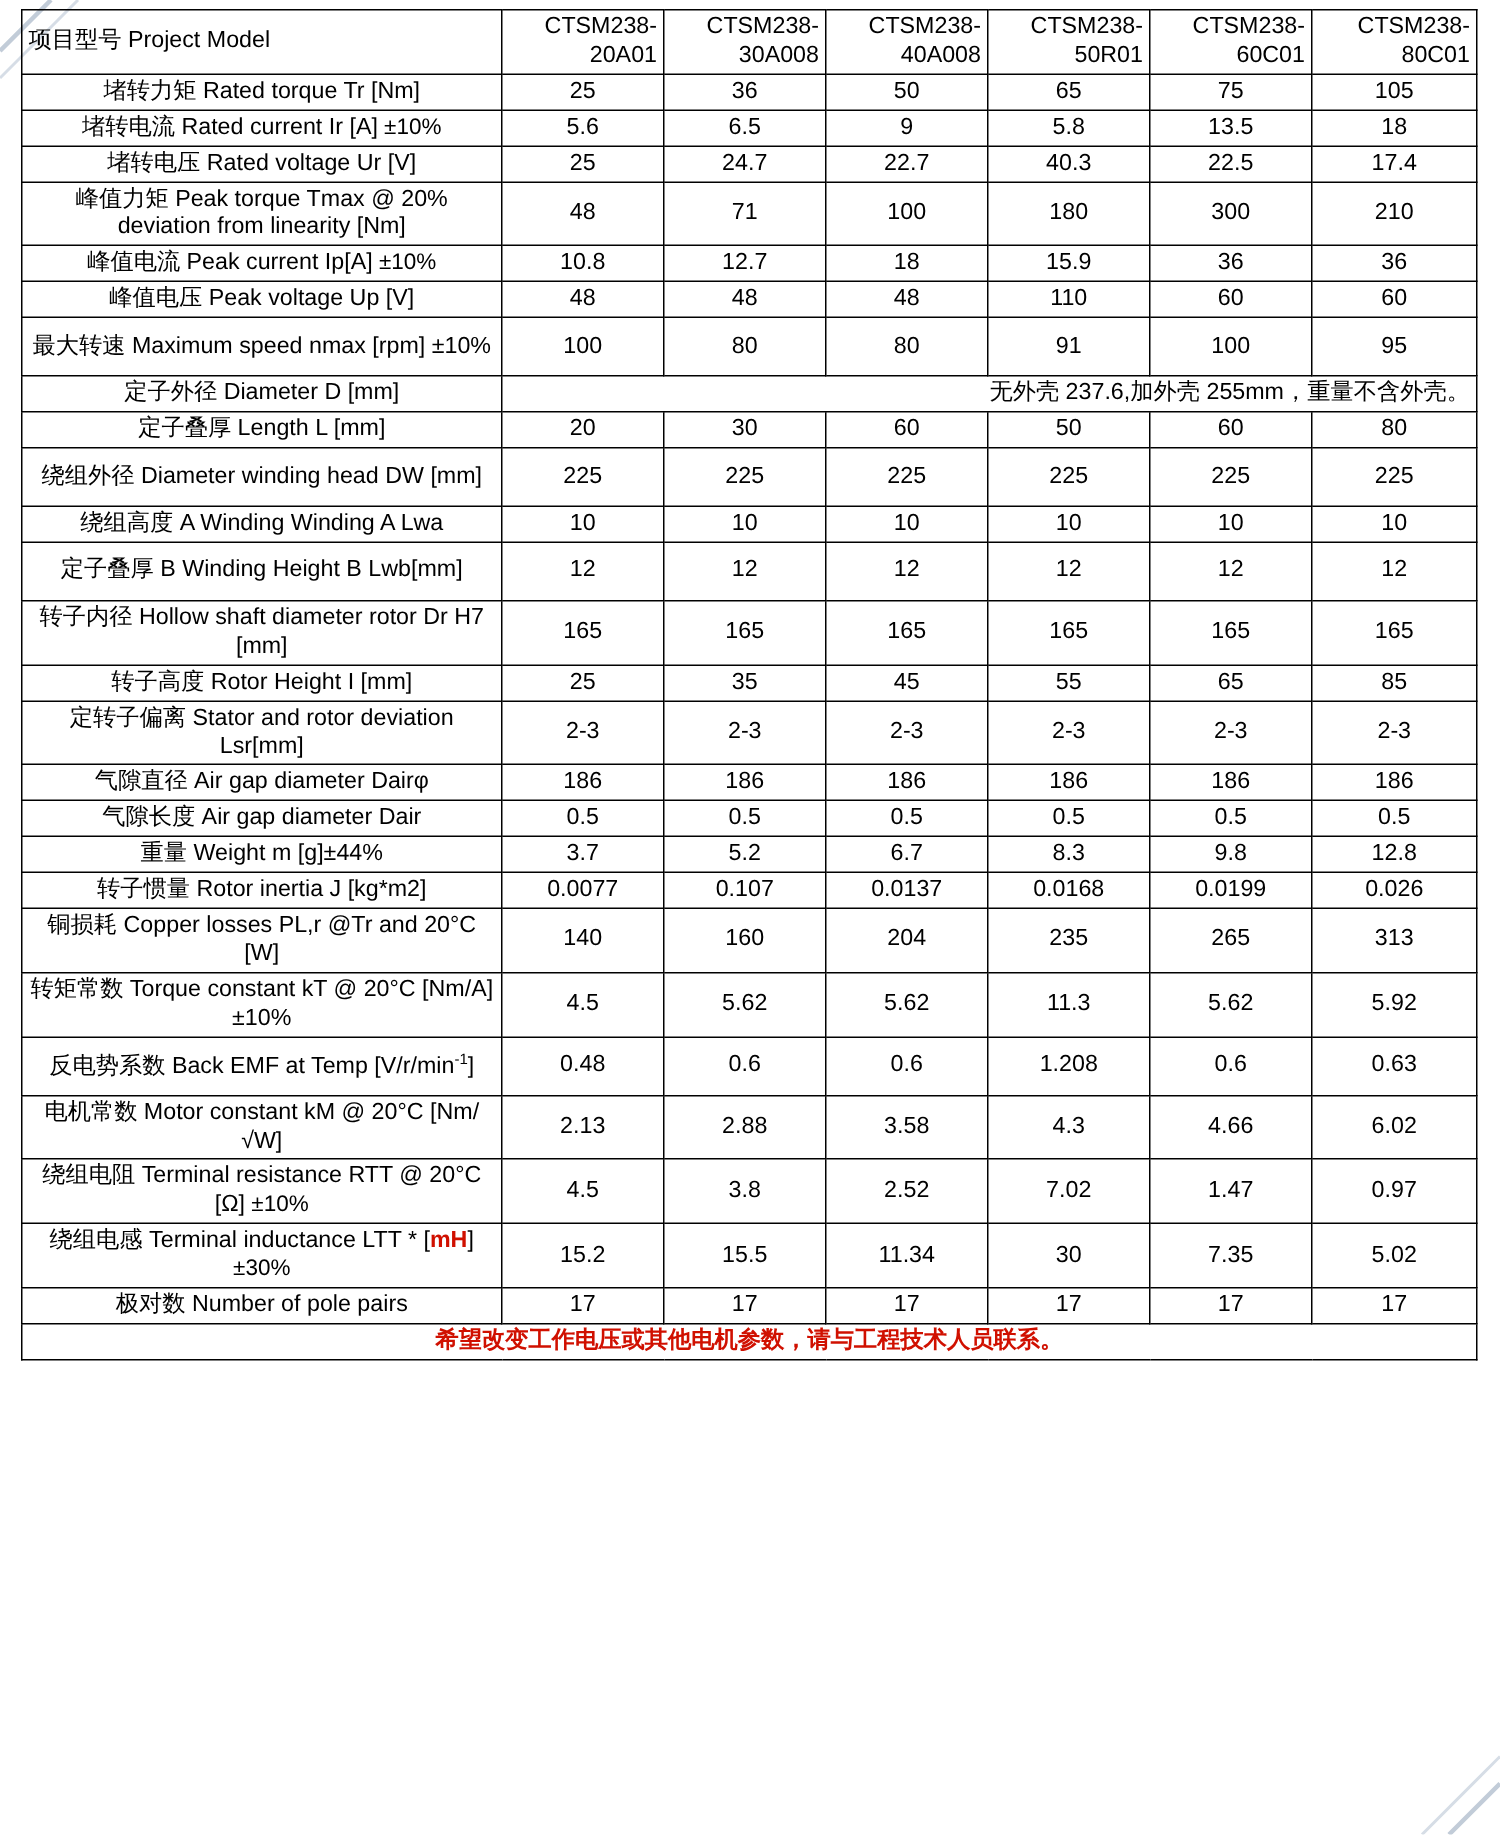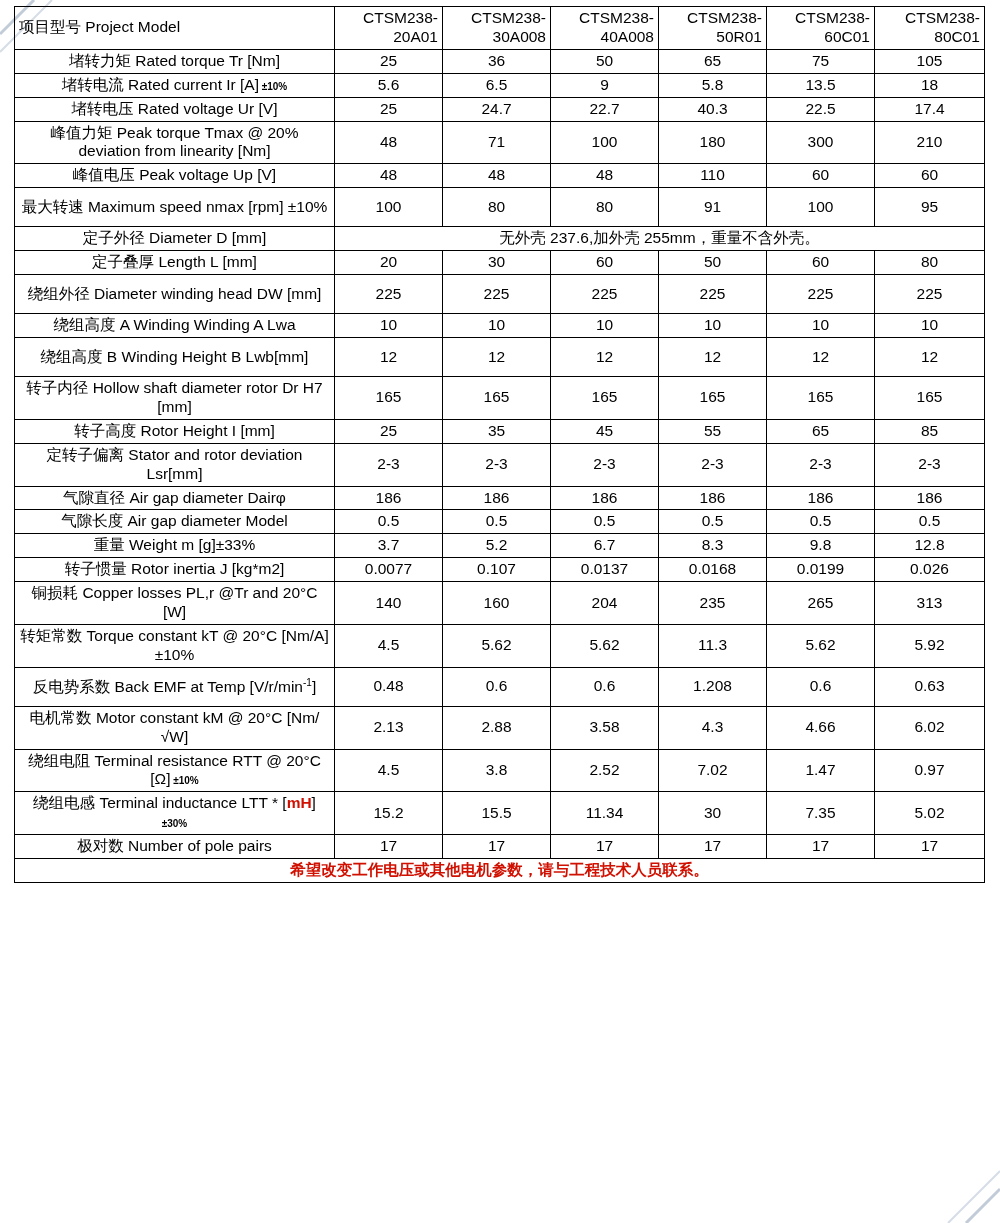--- a/index.html
+++ b/index.html
@@ -47,41 +47,41 @@
     font-size: 15px;
     line-height: 1.2;
     padding: 4px 2px;
   }
   td.headlabel {
     text-align: left;
     padding-left: 6px;
     font-size: 16px;
   }
   .sub {
-    font-size: 10px;
-    font-weight: bold;
+    font-size: 15px;
+    font-weight: normal;
     vertical-align: baseline;
   }
   .sup {
     font-size: 10px;
     vertical-align: super;
   }
   .redtext {
     color: #d01000;
     font-weight: bold;
   }
   td.note {
     text-align: center;
     color: #d01000;
     font-weight: bold;
     font-size: 16px;
     padding: 4px 2px;
   }
   td.merged {
-    text-align: center;
+    text-align: right;
     font-size: 15.5px;
   }
   .corner {
     position: absolute;
     pointer-events: none;
   }
   .corner svg { display: block; }
   .corner-tl { left: 0; top: 0; }
   .corner-br { right: 0; bottom: 0; }
   .rowtall td { height: 34px; }
@@ -153,20 +153,29 @@
         <tr class="rowtall">
           <td class="label">峰值力矩 Peak torque Tmax @ 20% deviation from linearity [Nm]</td>
           <td class="val">48</td>
           <td class="val">71</td>
           <td class="val">100</td>
           <td class="val">180</td>
           <td class="val">300</td>
           <td class="val">210</td>
         </tr>
         <tr>
+          <td class="label">峰值电流 Peak current Ip[A]<span class="sub"> ±10%</span></td>
+          <td class="val">10.8</td>
+          <td class="val">12.7</td>
+          <td class="val">18</td>
+          <td class="val">15.9</td>
+          <td class="val">36</td>
+          <td class="val">36</td>
+        </tr>
+        <tr>
           <td class="label">峰值电压 Peak voltage Up [V]</td>
           <td class="val">48</td>
           <td class="val">48</td>
           <td class="val">48</td>
           <td class="val">110</td>
           <td class="val">60</td>
           <td class="val">60</td>
         </tr>
         <tr class="rowtall">
           <td class="label">最大转速 Maximum speed nmax [rpm] ±10%</td>
@@ -202,21 +211,21 @@
         <tr>
           <td class="label">绕组高度 A Winding Winding A Lwa</td>
           <td class="val">10</td>
           <td class="val">10</td>
           <td class="val">10</td>
           <td class="val">10</td>
           <td class="val">10</td>
           <td class="val">10</td>
         </tr>
         <tr class="rowtall">
-          <td class="label">绕组高度 B Winding Height B Lwb[mm]</td>
+          <td class="label">定子叠厚 B Winding Height B Lwb[mm]</td>
           <td class="val">12</td>
           <td class="val">12</td>
           <td class="val">12</td>
           <td class="val">12</td>
           <td class="val">12</td>
           <td class="val">12</td>
         </tr>
         <tr class="rowtall">
           <td class="label">转子内径 Hollow shaft diameter rotor Dr H7 [mm]</td>
           <td class="val">165</td>
@@ -247,30 +256,30 @@
         <tr>
           <td class="label">气隙直径 Air gap diameter Dairφ</td>
           <td class="val">186</td>
           <td class="val">186</td>
           <td class="val">186</td>
           <td class="val">186</td>
           <td class="val">186</td>
           <td class="val">186</td>
         </tr>
         <tr>
-          <td class="label">气隙长度 Air gap diameter Model</td>
-          <td class="val">0.5</td>
-          <td class="val">0.5</td>
-          <td class="val">0.5</td>
-          <td class="val">0.5</td>
-          <td class="val">0.5</td>
-          <td class="val">0.5</td>
-        </tr>
-        <tr>
-          <td class="label">重量 Weight m [g]±33%</td>
+          <td class="label">气隙长度 Air gap diameter Dair</td>
+          <td class="val">0.5</td>
+          <td class="val">0.5</td>
+          <td class="val">0.5</td>
+          <td class="val">0.5</td>
+          <td class="val">0.5</td>
+          <td class="val">0.5</td>
+        </tr>
+        <tr>
+          <td class="label">重量 Weight m [g]±44%</td>
           <td class="val">3.7</td>
           <td class="val">5.2</td>
           <td class="val">6.7</td>
           <td class="val">8.3</td>
           <td class="val">9.8</td>
           <td class="val">12.8</td>
         </tr>
         <tr>
           <td class="label">转子惯量 Rotor inertia J [kg*m2]</td>
           <td class="val">0.0077</td>

